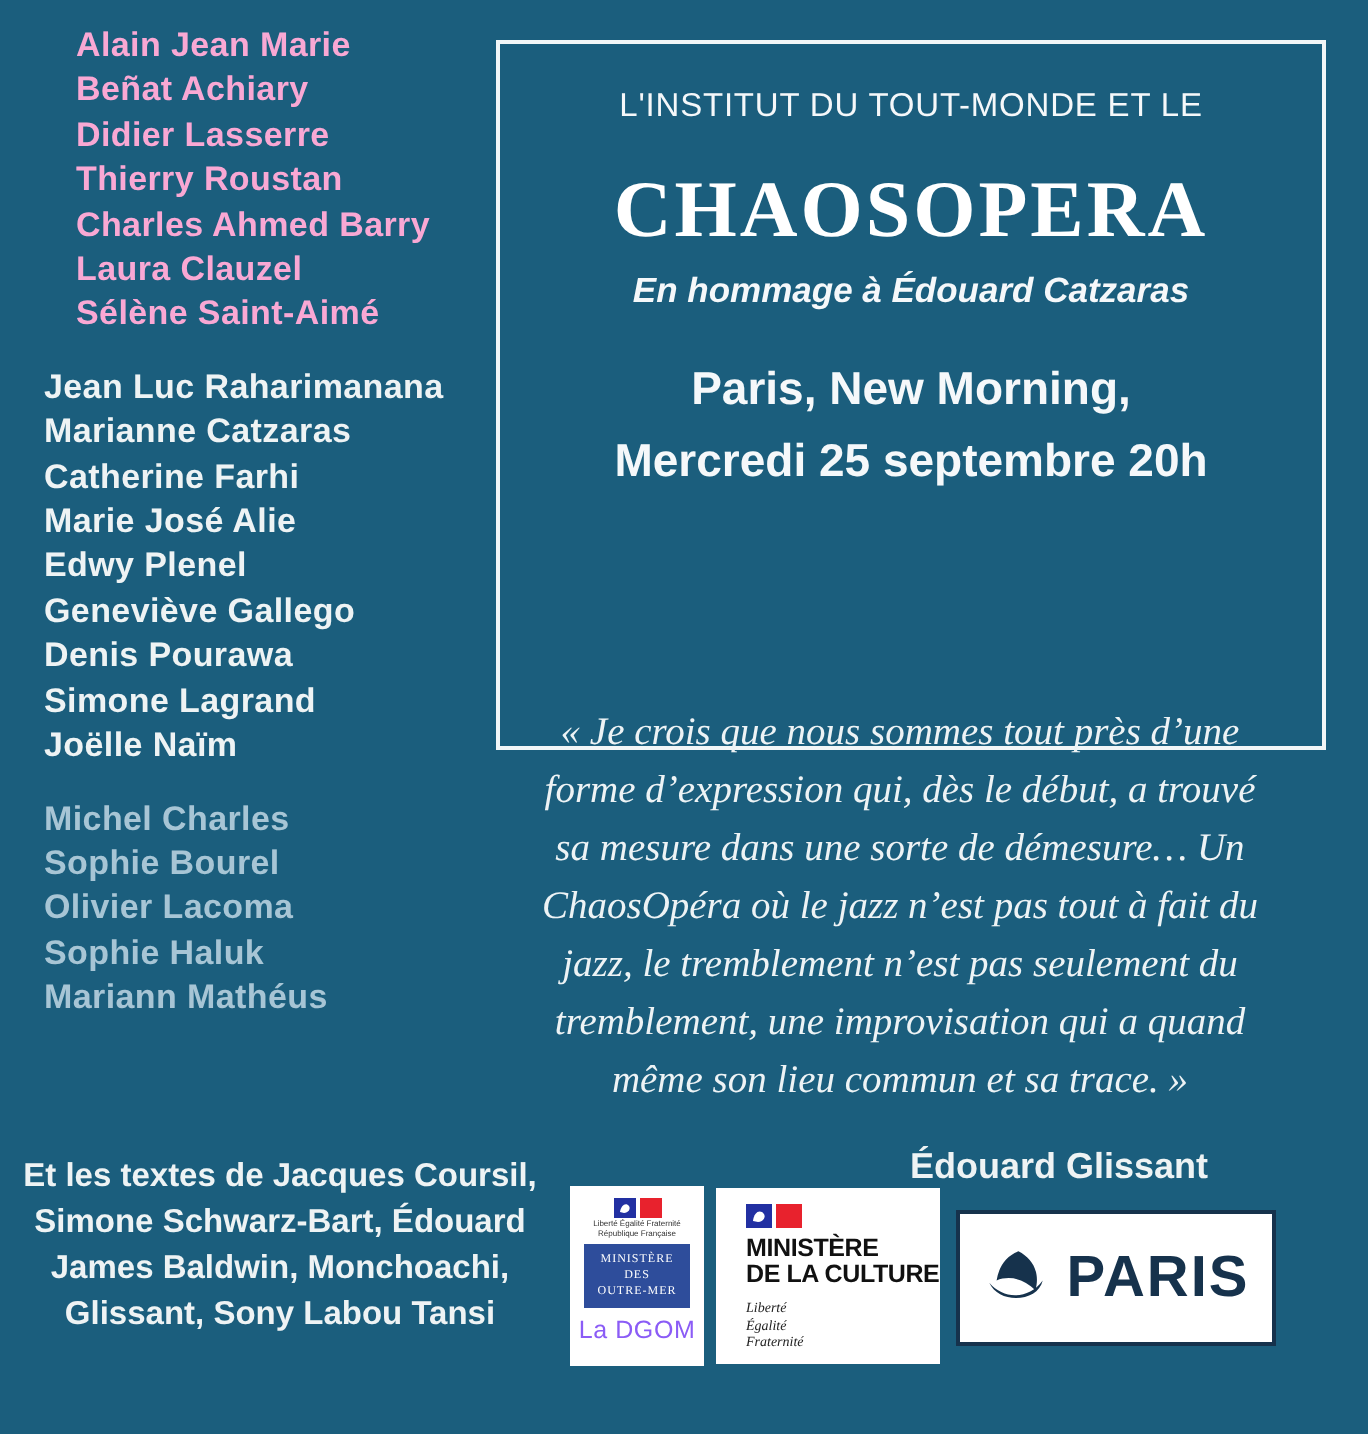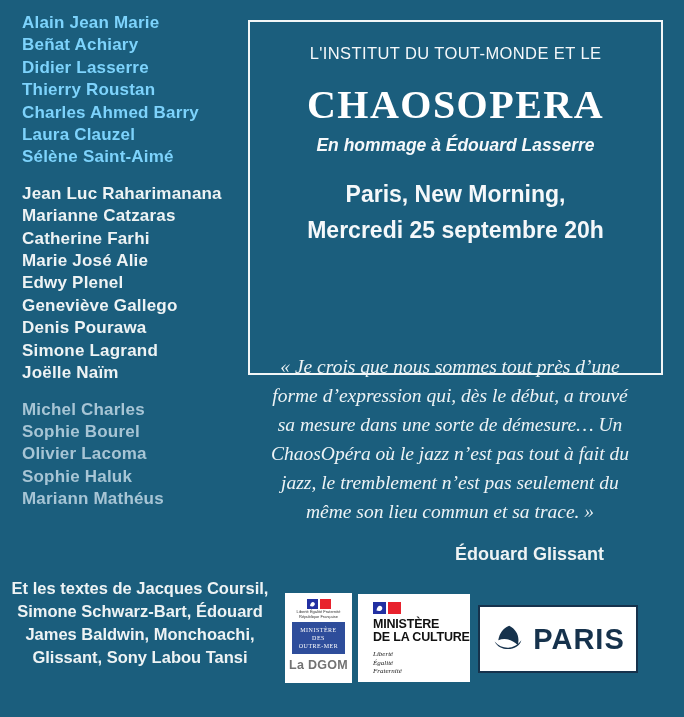--- a/index.html
+++ b/index.html
@@ -12,21 +12,21 @@
   }
   
   .lineup{
     position:absolute;left:22px;top:12px;width:250px;
   }
   .lineup .group{margin:0 0 14px 0;}
   .lineup .name{
     font-size:17px;line-height:22.4px;font-weight:600;
     white-space:nowrap;letter-spacing:0.2px;
   }
-  .group-musicians .name{color:#7dd3fc;}
+  .group-musicians .name{color:#f9a8d4;margin-left:16px;}
   .group-authors .name{color:#eef3f4;}
   .group-actors .name{color:#a7c5d5;}
   
   .credits{
     position:absolute;left:2px;top:577px;width:276px;
     text-align:center;color:#eef3f4;
     font-size:16.5px;line-height:23px;font-weight:600;
   }
   
   .invite-box{
@@ -61,21 +61,21 @@
   .dgom{left:285px;top:593px;width:67px;height:90px;
         display:flex;flex-direction:column;align-items:center;}
   .dgom .flag{margin-top:6px;}
   .dgom .tiny-caption{font-size:4px;line-height:5px;color:#333;text-align:center;}
   .dgom .plate{
     margin-top:3px;width:51px;background:#2e4d9b;color:#ffffff;
     font-family:"Liberation Serif",serif;
     font-size:6px;line-height:8px;letter-spacing:0.5px;
     text-align:center;padding:4px 1px;
   }
-  .dgom .dgom-label{margin-top:4px;font-size:12.5px;font-weight:bold;color:#737373;letter-spacing:0.3px;}
+  .dgom .dgom-label{margin-top:4px;font-size:12.5px;font-weight:normal;color:#8b5cf6;letter-spacing:0.3px;}
   .culture{left:358px;top:594px;width:112px;height:88px;padding:8px 0 0 15px;}
   .culture .ministry-name{
     margin-top:4px;color:#111;font-weight:bold;
     font-size:12.5px;line-height:13px;letter-spacing:-0.2px;
   }
   .culture .motto{
     margin-top:6px;color:#222;
     font-family:"Liberation Serif",serif;font-style:italic;
     font-size:7px;line-height:8.5px;
   }
@@ -129,31 +129,32 @@
     <div>Simone Schwarz-Bart, Édouard</div>
     <div>James Baldwin, Monchoachi,</div>
     <div>Glissant, Sony Labou Tansi</div>
   </div>
 
   <div class="invite-box">
     <div class="invite-intro">
       <div>L'INSTITUT DU TOUT-MONDE ET LE</div>
     </div>
     <div class="event-title">CHAOSOPERA</div>
-    <div class="event-subtitle">En hommage à Édouard Lasserre</div>
+    <div class="event-subtitle">En hommage à Édouard Catzaras</div>
     <div class="event-venue">Paris, New Morning,</div>
     <div class="event-datetime">Mercredi 25 septembre 20h</div>
   </div>
 
   <div class="quote">
     <div class="q-line">« Je crois que nous sommes tout près d’une</div>
     <div class="q-line">forme d’expression qui, dès le début, a trouvé</div>
     <div class="q-line">sa mesure dans une sorte de démesure… Un</div>
     <div class="q-line">ChaosOpéra où le jazz n’est pas tout à fait du</div>
     <div class="q-line">jazz, le tremblement n’est pas seulement du</div>
+    <div class="q-line">tremblement, une improvisation qui a quand</div>
     <div class="q-line">même son lieu commun et sa trace. »</div>
     <div class="quote-attribution">Édouard Glissant</div>
   </div>
 
   <div class="logo-box dgom">
     <svg class="flag" width="24" height="10" viewBox="0 0 24 10">
       <rect x="0" y="0" width="11" height="10" fill="#2230a2"></rect>
       <rect x="13" y="0" width="11" height="10" fill="#e8222d"></rect>
       <path d="M3,7 C3.5,3.5 6,2 7.5,4 C8.5,5.5 7,7.5 5,7.5 Z" fill="#ffffff"></path>
     </svg>

